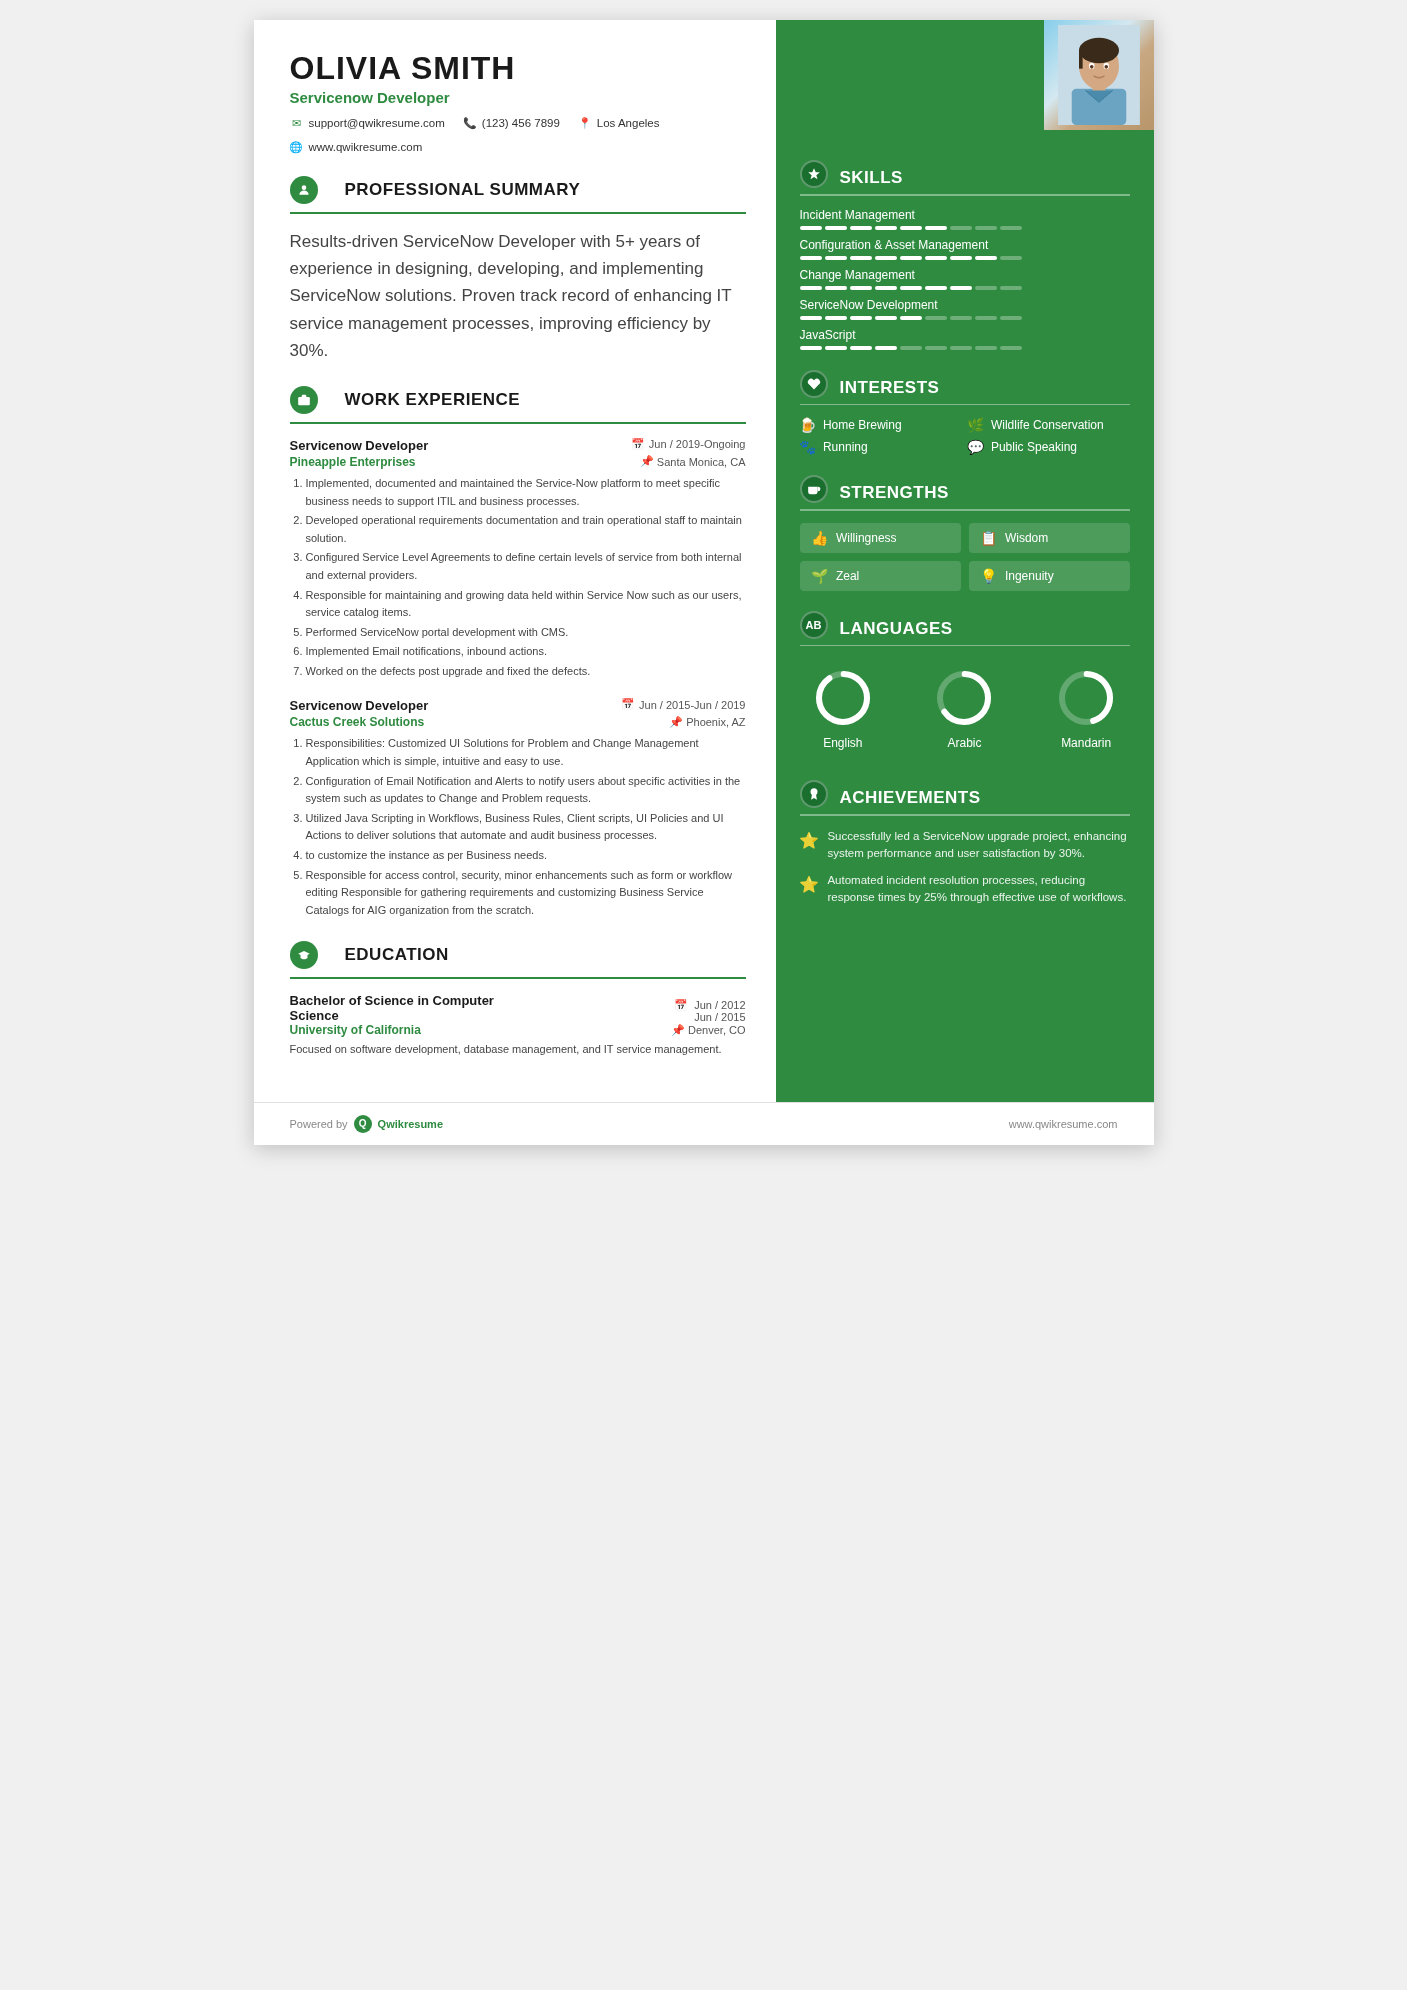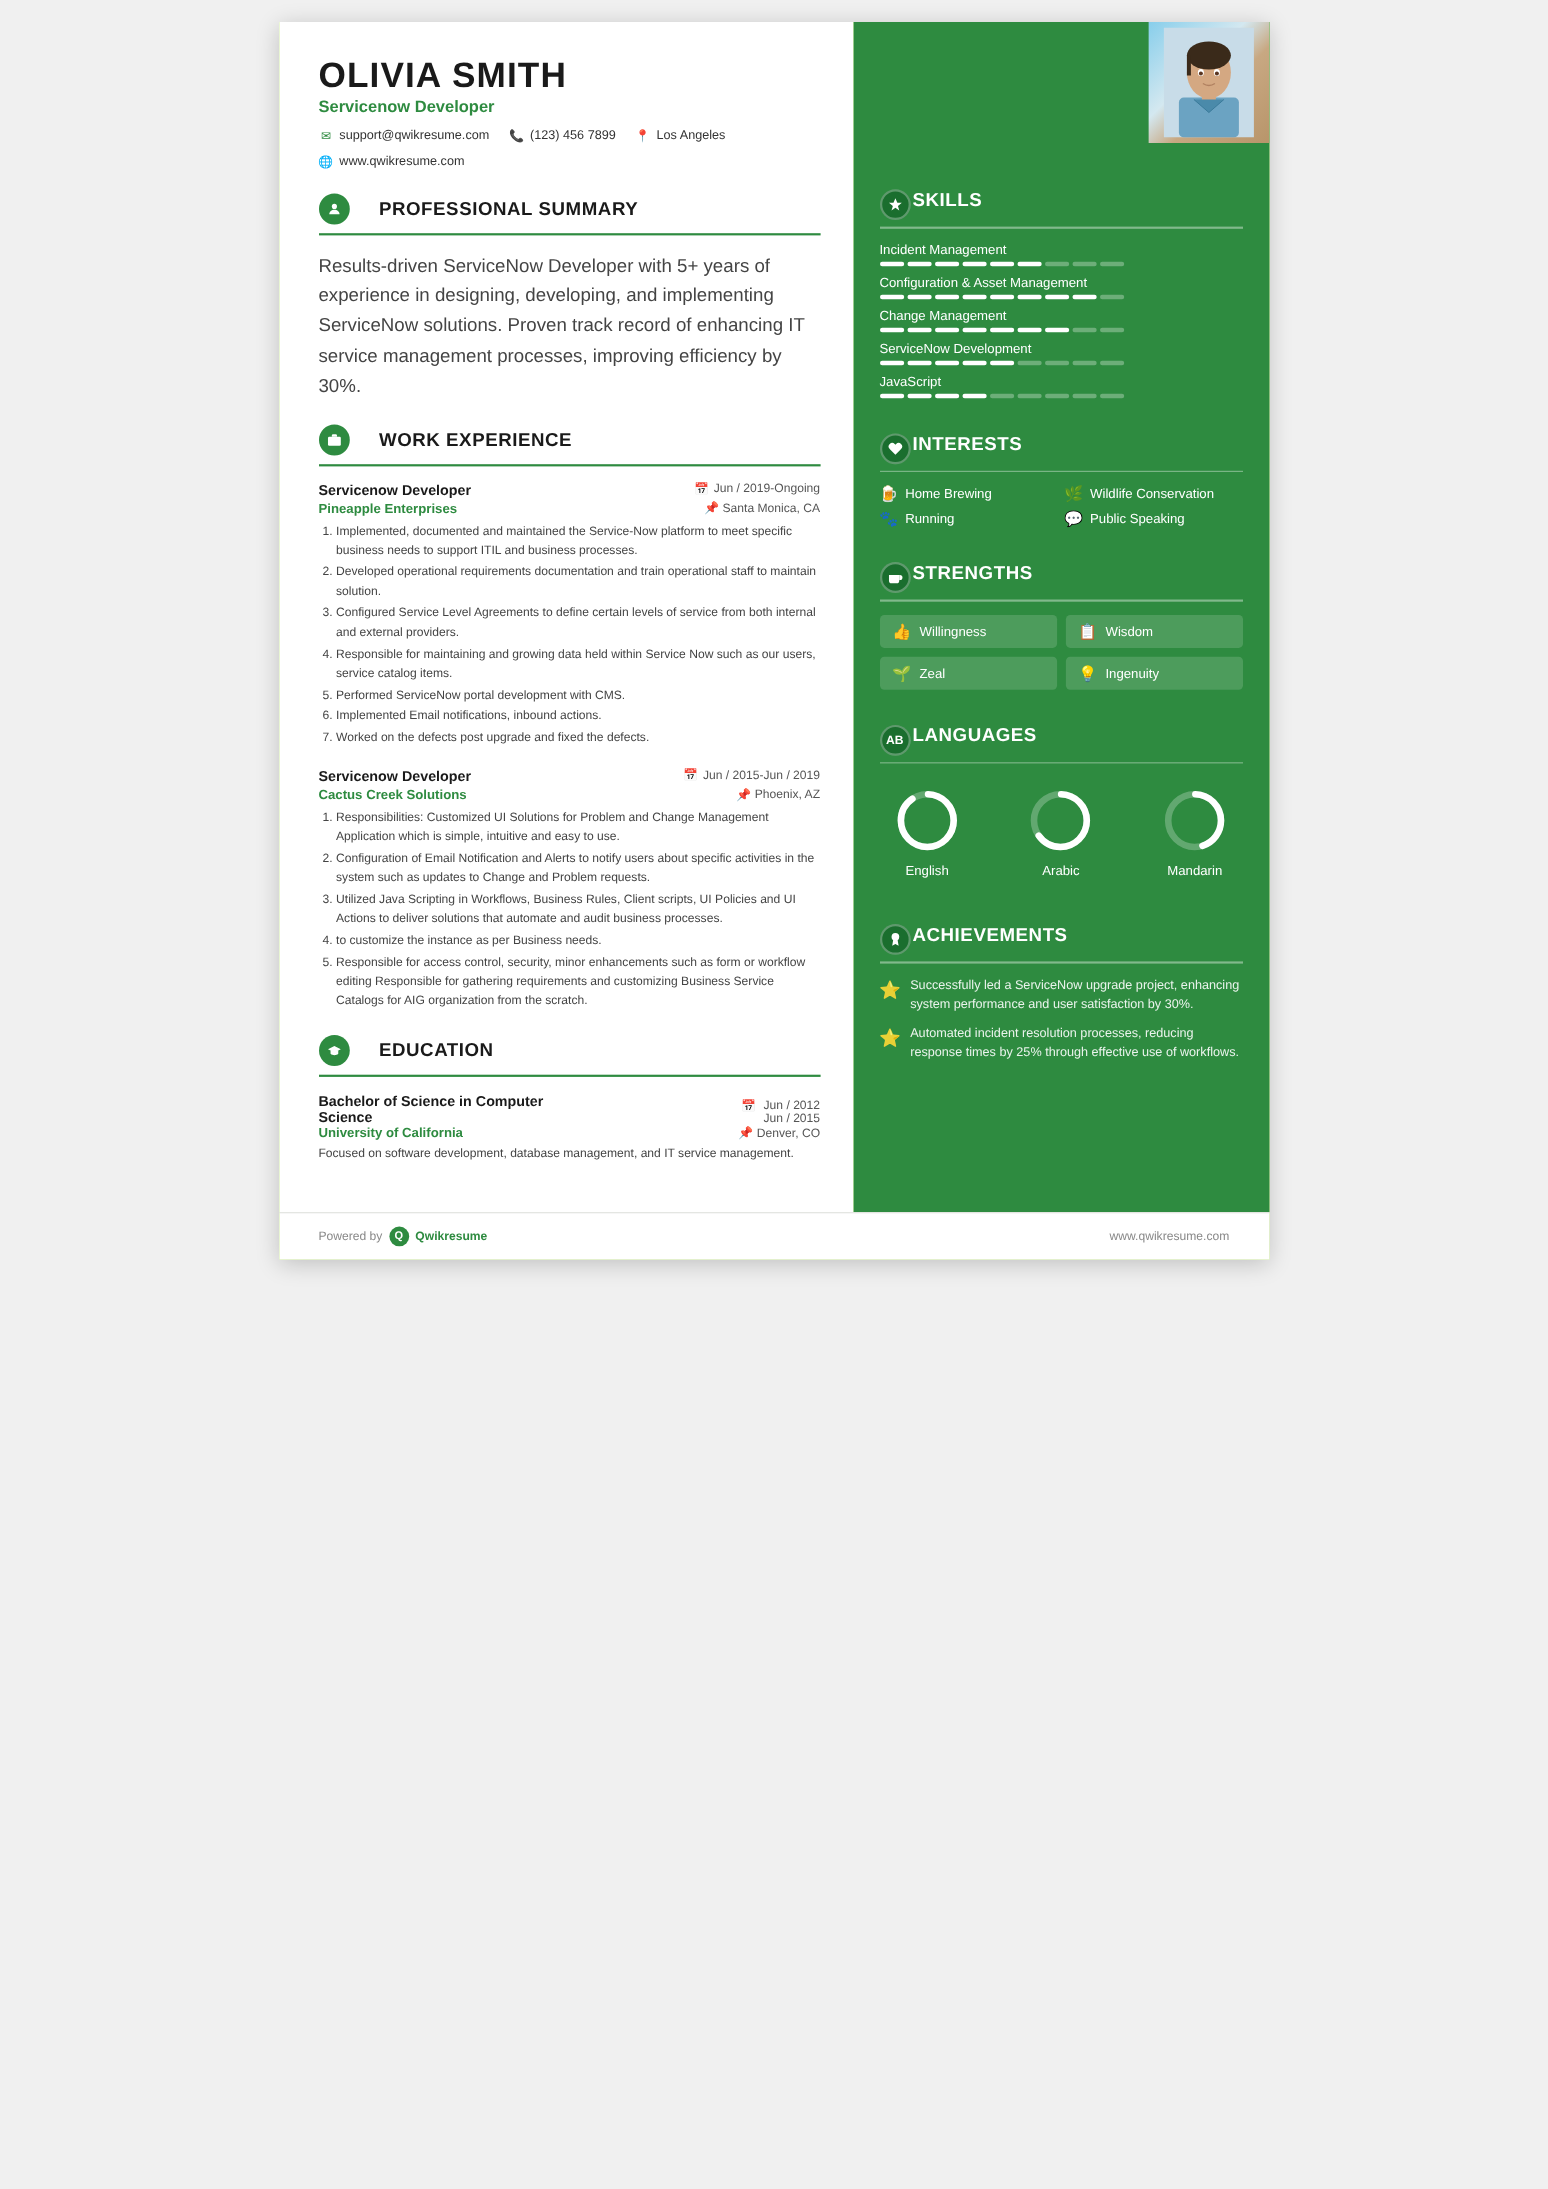--- a/index.html
+++ b/index.html
@@ -6,21 +6,21 @@
     body {
       font-family: Arial, sans-serif;
       background: #f0f0f0;
       display: flex;
       justify-content: center;
       align-items: flex-start;
       min-height: 100vh;
     }
     .resume-wrapper {
       width: 900px;
-      background: #bef264;
+      background: #be185d;
       display: flex;
       flex-direction: column;
       box-shadow: 0 4px 20px rgba(0,0,0,0.2);
       margin: 20px auto;
     }
     .resume-body {
       display: flex;
       flex: 1;
     }
     
@@ -234,24 +234,24 @@
     .avatar-svg {
       width: 90px;
       height: 100px;
     }
     
     .right-content {
       padding: 10px 24px 0 24px;
     }
     .right-section-header {
       display: flex;
-      align-items: flex-start;
-      gap: 2px;
+      align-items: flex-end;
+      gap: 12px;
       margin-bottom: 6px;
-      margin-top: 32px;
+      margin-top: 20px;
     }
     .right-section-icon {
       width: 28px;
       height: 28px;
       background: #1a6e2e;
       border-radius: 50%;
       display: flex;
       align-items: center;
       justify-content: center;
       color: white;

